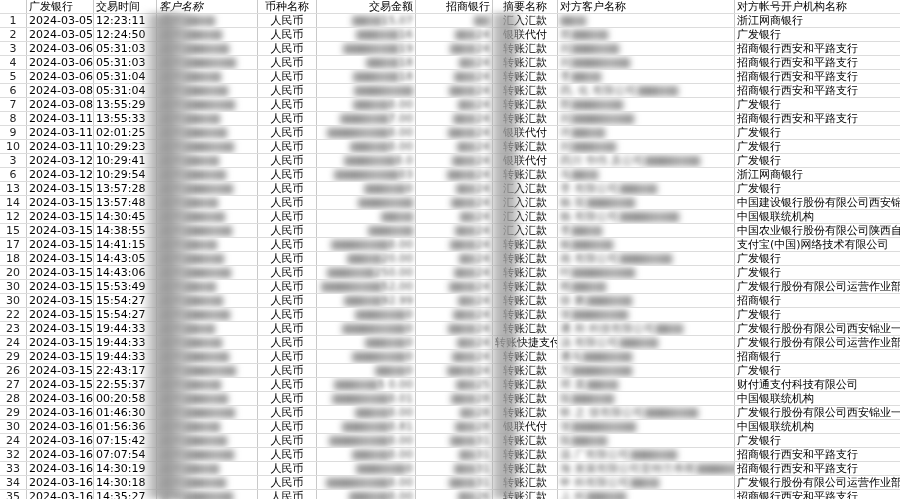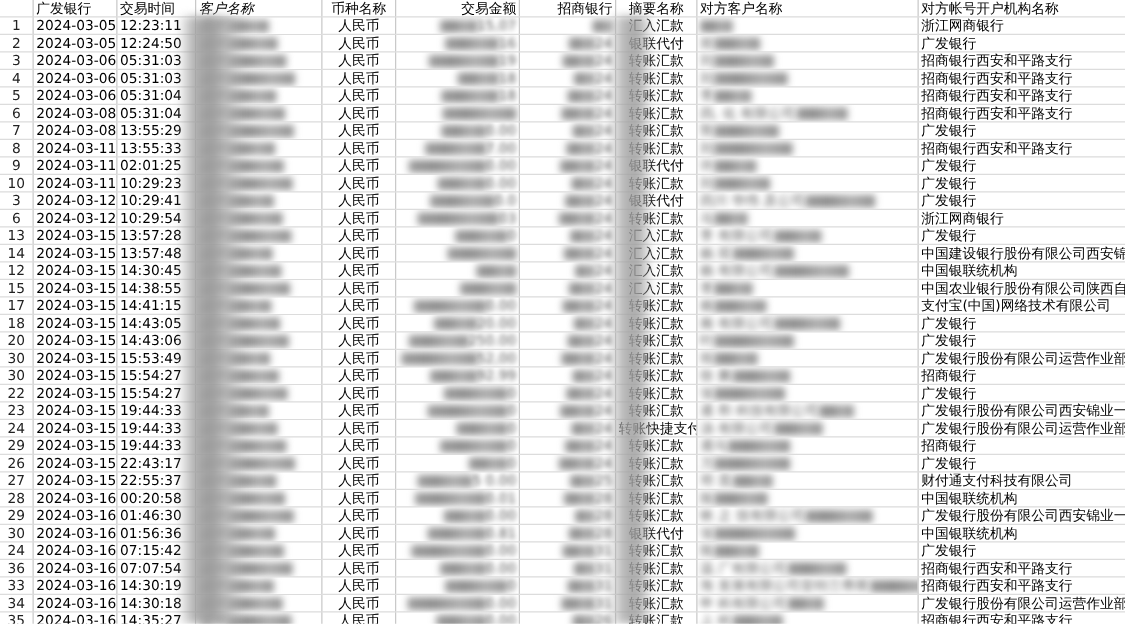--- a/index.html
+++ b/index.html
@@ -495,21 +495,21 @@
           <td class="c-time">07:15:42</td>
           <td class="c-cust cust-cell"><span class="blurtxt">温州</span><span class="blur blur-strong" style="width:46px"></span></td>
           <td class="c-cur">人民币</td>
           <td class="c-amt"><span class="blur blur-strong" style="width:60px"></span><span class="amt-blur">0.00</span></td>
           <td class="c-bal"><span class="blur blur-strong" style="width:26px"></span><span class="amt-blur">31</span></td>
           <td class="c-sum">转账汇款</td>
           <td class="c-opp"><span class="blurtxt">陈</span><span class="blur blur-strong" style="width:36px"></span></td>
           <td class="c-bank">广发银行</td>
         </tr>
         <tr>
-          <td class="rownum">36</td>
+          <td class="rownum">32</td>
           <td class="c-date">2024-03-16</td>
           <td class="c-time">07:07:54</td>
           <td class="c-cust cust-cell"><span class="blurtxt">温州</span><span class="blur blur-strong" style="width:53px"></span></td>
           <td class="c-cur">人民币</td>
           <td class="c-amt"><span class="blur blur-strong" style="width:37px"></span><span class="amt-blur">0.00</span></td>
           <td class="c-bal"><span class="blur blur-strong" style="width:17px"></span><span class="amt-blur">31</span></td>
           <td class="c-sum">转账汇款</td>
           <td class="c-opp"><span class="blurtxt">温           厂有限公司</span><span class="blur blur-strong" style="width:47px"></span></td>
           <td class="c-bank">招商银行西安和平路支行</td>
         </tr>

